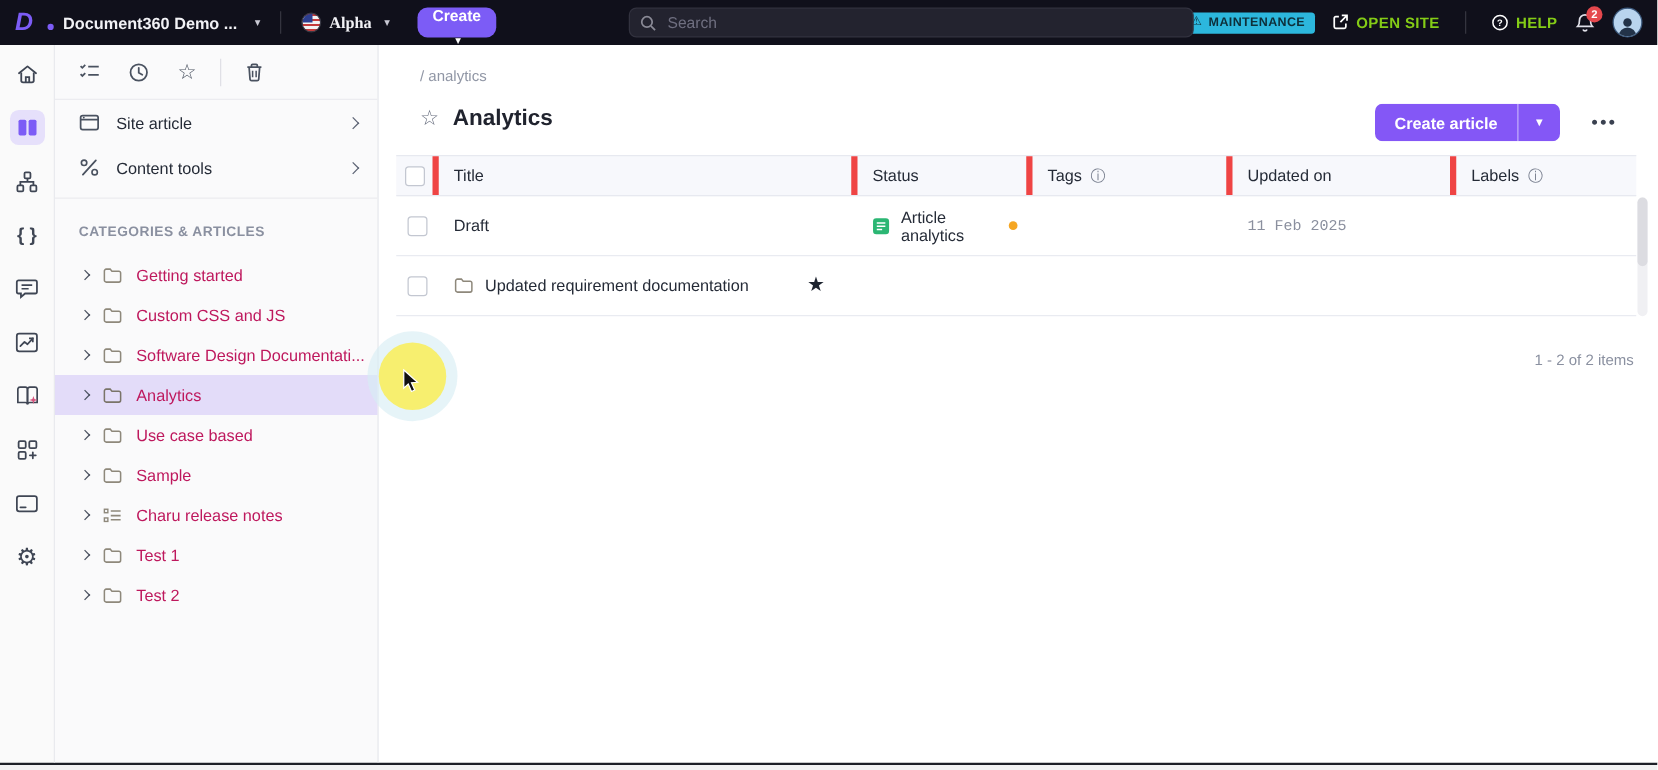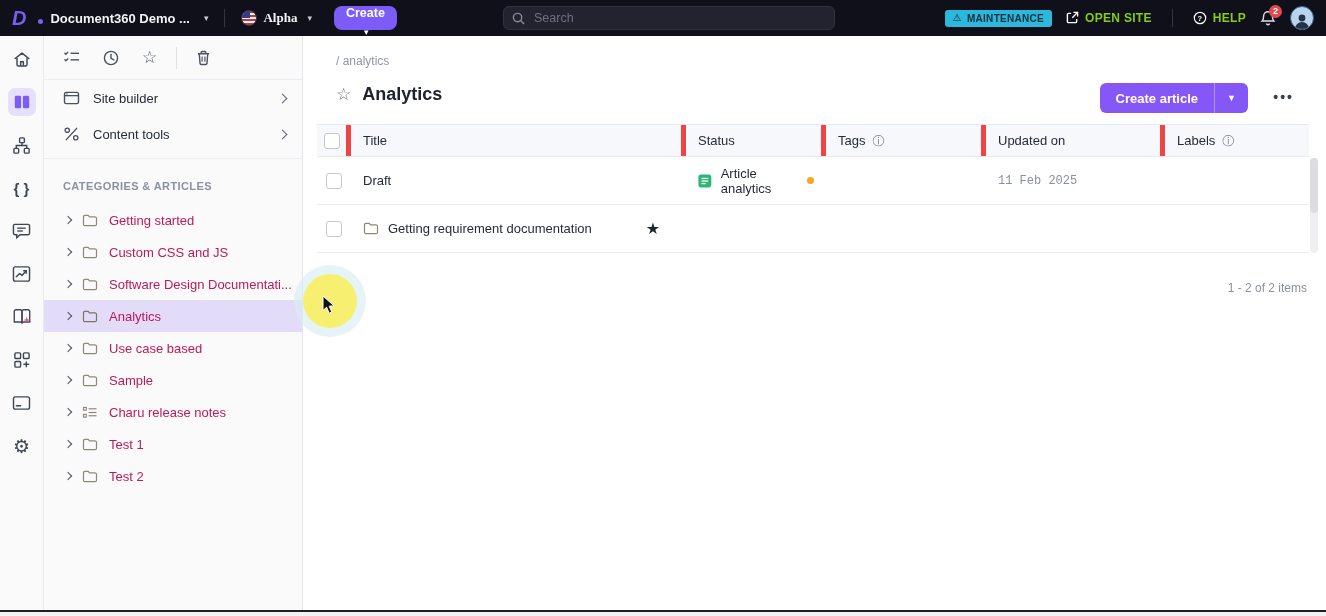--- a/index.html
+++ b/index.html
@@ -28,21 +28,21 @@
     background:repeating-linear-gradient(#c43b3b 0 2px,#f3f3f3 2px 4px); border:1px solid #3a3a46;
   }
   .flag::before { content:""; position:absolute; left:0; top:0; width:8px; height:7px; background:#2c3e8f; }
   .lang-label { font-size:13px; font-weight:700; color:#f2f2f6; margin-left:6px; }
   .create-btn {
     margin-left:12px; background:#7c5cf6; color:#fff; border:none; border-radius:8px;
     height:24px; padding:0 12px; font-size:12.5px; font-weight:700; display:flex;
     align-items:center; gap:7px; cursor:pointer; font-family:inherit;flex-direction:column;
   }
   .search-wrap {
-    position:absolute; left:503px; top:6px; width:332px; height:24px;
+    position:absolute; left:503px; top:6px; width:452px; height:24px;
     background:#23232f; border:1px solid #32323f; border-radius:6px;
     display:flex; align-items:center; padding:0 8px; gap:7px;
   }
   .search-wrap input {
     flex:1; background:transparent; border:none; outline:none; color:#d5d5de;
     font-size:12.5px; font-family:inherit;
   }
   .search-wrap input::placeholder { color:#6f6f80; }
   .tb-right { margin-left:auto; display:flex; align-items:center; gap:14px; }
   .maint-badge {
@@ -311,21 +311,21 @@
         </svg>
       </span>
     </div>
 
     <div class="sb-nav-row">
       <svg width="17" height="14" viewBox="0 0 18 15">
         <rect x="1.5" y="1.5" width="15" height="12" rx="1.8" fill="none" stroke="#4a5260" stroke-width="1.5"></rect>
         <line x1="1.5" y1="5" x2="16.5" y2="5" stroke="#4a5260" stroke-width="1.4"></line>
         <circle cx="4.2" cy="3.3" r="0.8" fill="#4a5260"></circle>
       </svg>
-      <span>Site builder</span>
+      <span>Site article</span>
       <span class="chev-right"></span>
     </div>
     <div class="sb-nav-row">
       <svg width="17" height="16" viewBox="0 0 18 17">
         <circle cx="4.5" cy="4.5" r="2.3" fill="none" stroke="#4a5260" stroke-width="1.4"></circle>
         <circle cx="13.5" cy="12.5" r="2.3" fill="none" stroke="#4a5260" stroke-width="1.4"></circle>
         <line x1="14.5" y1="2.5" x2="3.5" y2="14.5" stroke="#4a5260" stroke-width="1.5" stroke-linecap="round"></line>
       </svg>
       <span>Content tools</span>
       <span class="chev-right"></span>
@@ -465,21 +465,21 @@
       </div>
 
       <div class="t-grid t-row">
         <div class="td-cell cb-cell">
             <span class="cb"></span>
           </div>
         <div class="td-cell">
           <svg width="16" height="13" viewBox="0 0 17 14">
               <path d="M1.5 3 a1.6 1.6 0 0 1 1.6 -1.6 h3.4 l1.5 1.8 h6 A1.5 1.5 0 0 1 15.5 4.7 V11 a1.6 1.6 0 0 1 -1.6 1.6 H3.1 A1.6 1.6 0 0 1 1.5 11 Z" fill="none" stroke="#8e887b" stroke-width="1.3"></path>
             </svg>
-          <span class="row-title">Getting requirement documentation</span>
+          <span class="row-title">Updated requirement documentation</span>
           <span class="row-star">★</span>
         </div>
         <div class="td-cell"></div>
         <div class="td-cell"></div>
         <div class="td-cell"></div>
         <div class="td-cell"></div>
       </div>
 
       <div class="vscroll">
           <div class="thumb"></div>

